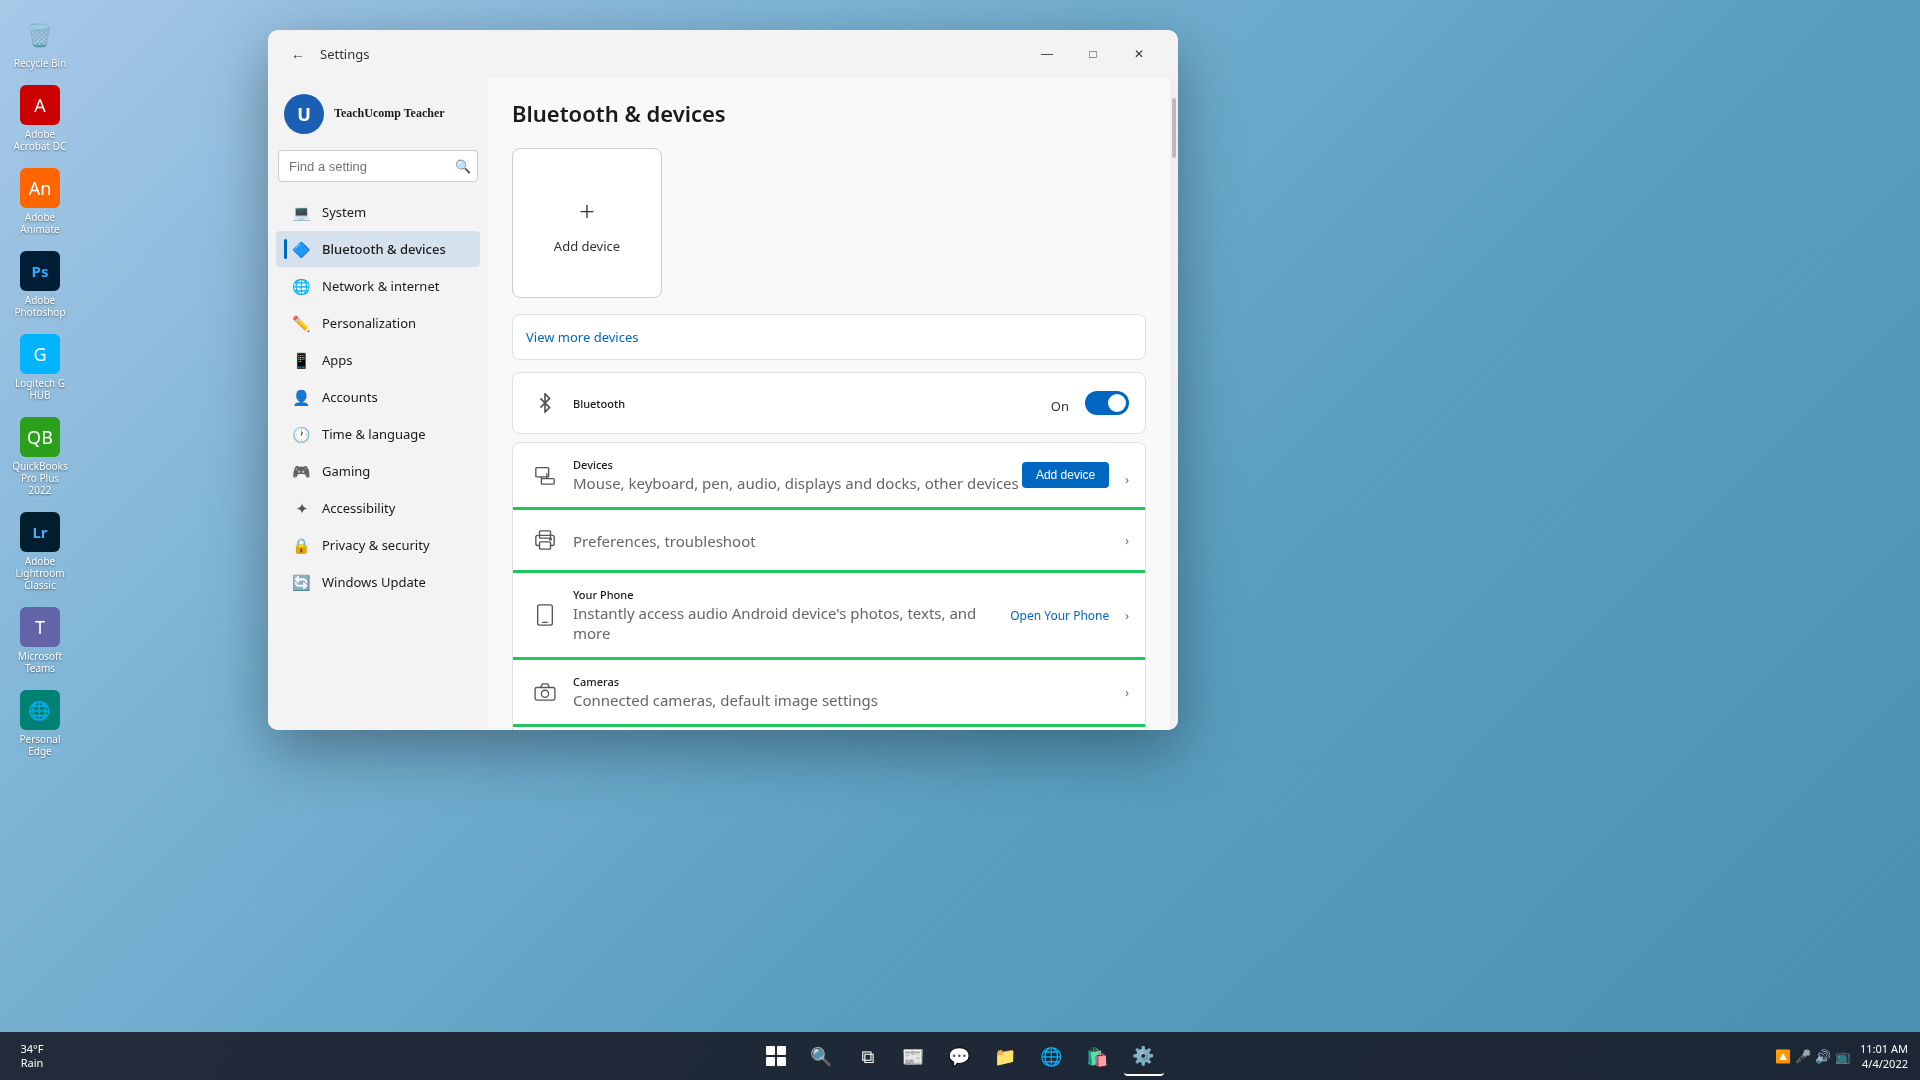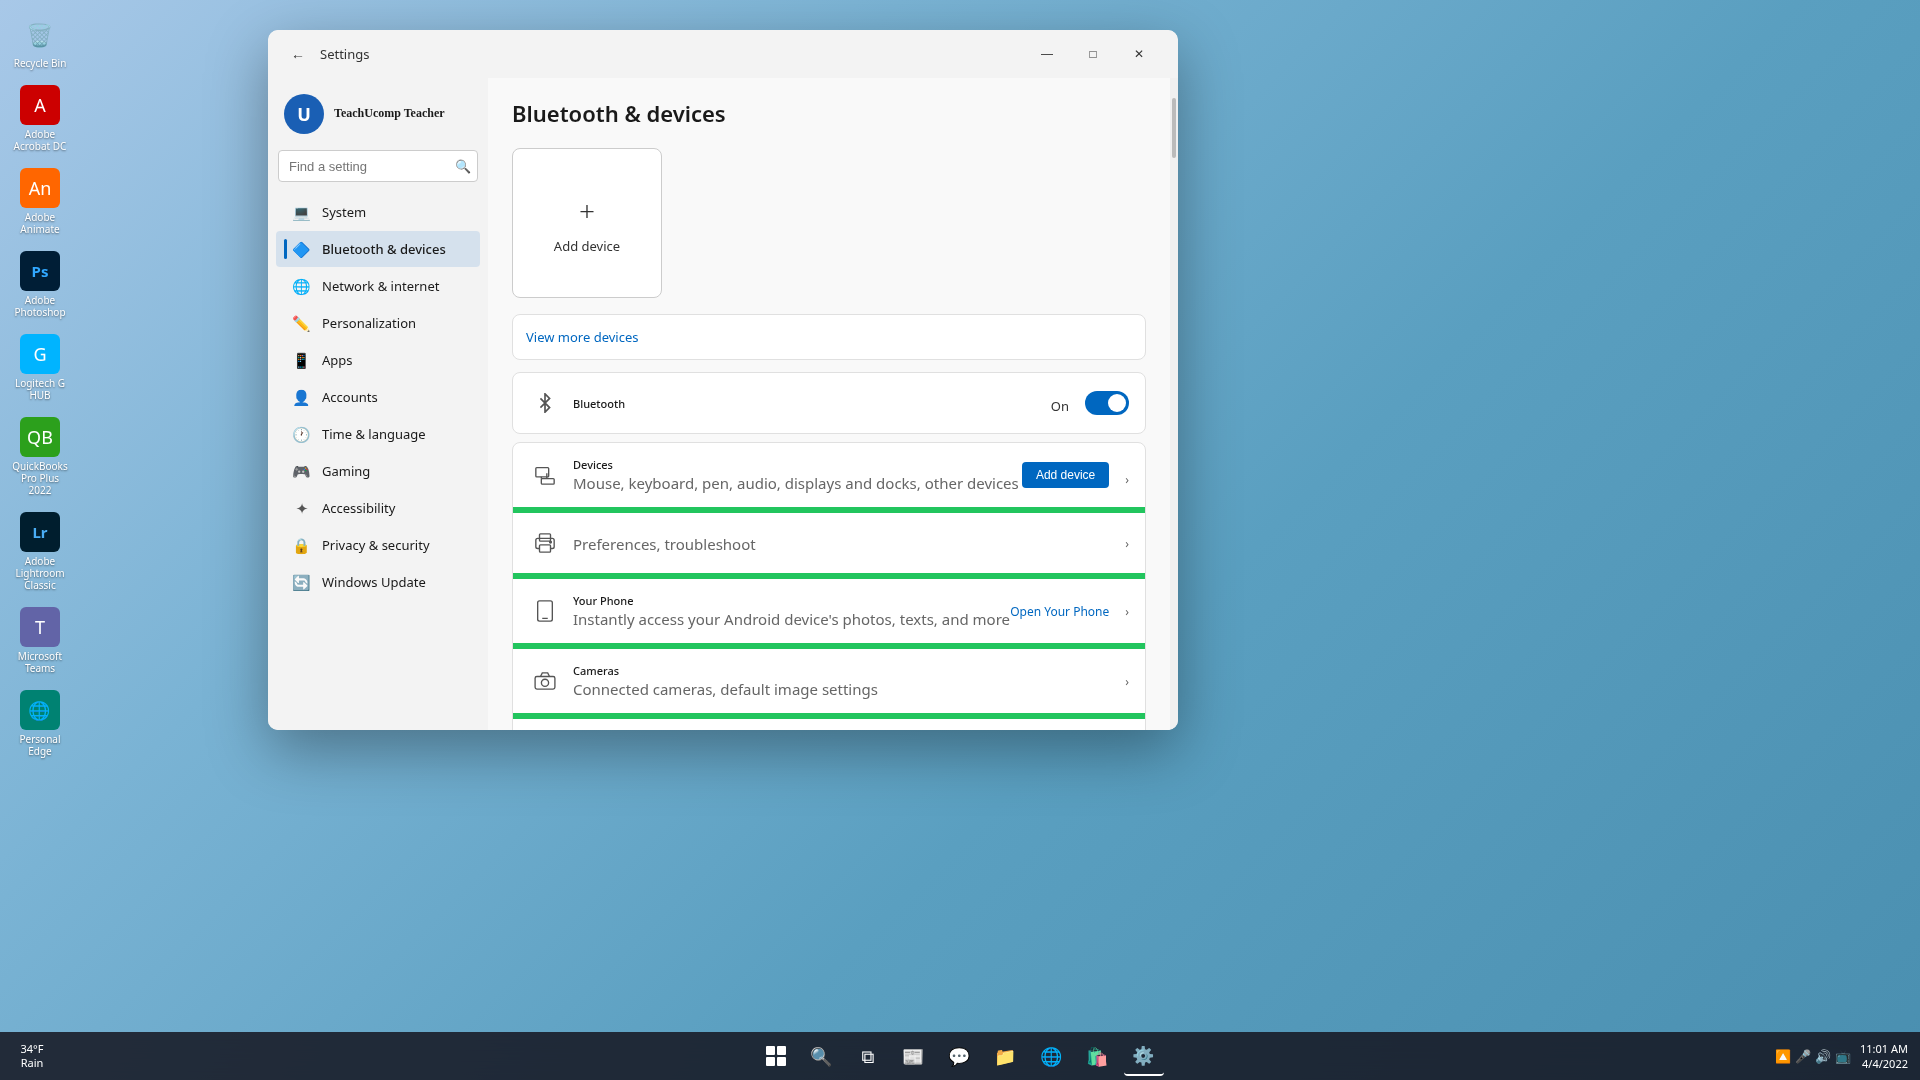--- a/index.html
+++ b/index.html
@@ -330,21 +330,21 @@
       background: white;
       border-radius: 8px;
       border: 1px solid #e0e0e0;
       margin-bottom: 8px;
       overflow: hidden;
     }
     .setting-row {
       display: flex;
       align-items: center;
       padding: 14px 16px;
-      border-bottom: 6px solid #22c55e;
+      border-bottom: 3px solid #22c55e;
       cursor: pointer;
     }
     .setting-row:last-child { border-bottom: none; }
     .setting-row-icon {
       width: 32px;
       height: 32px;
       display: flex;
       align-items: center;
       justify-content: center;
       font-size: 18px;
@@ -624,21 +624,21 @@
 
         <div class="setting-row">
           <div class="setting-row-icon">
             <svg width="18" height="22" viewBox="0 0 18 24" fill="none" stroke="#555" stroke-width="1.5">
               <rect x="1" y="1" width="16" height="22" rx="2"></rect>
               <line x1="6" y1="20" x2="12" y2="20"></line>
             </svg>
           </div>
           <div class="setting-row-text">
             <div class="setting-row-title">Your Phone</div>
-            <div class="setting-row-desc">Instantly access your Android device's photos, texts, and more</div>
+            <div class="setting-row-desc">Instantly access audio Android device's photos, texts, and more</div>
           </div>
           <div class="setting-row-action">
             <span style="font-size:12px; color:#0067c0;">Open Your Phone</span>
             <span class="chevron-right">›</span>
           </div>
         </div>
 
         <div class="setting-row">
           <div class="setting-row-icon">
             <svg width="22" height="18" viewBox="0 0 24 20" fill="none" stroke="#555" stroke-width="1.5">

